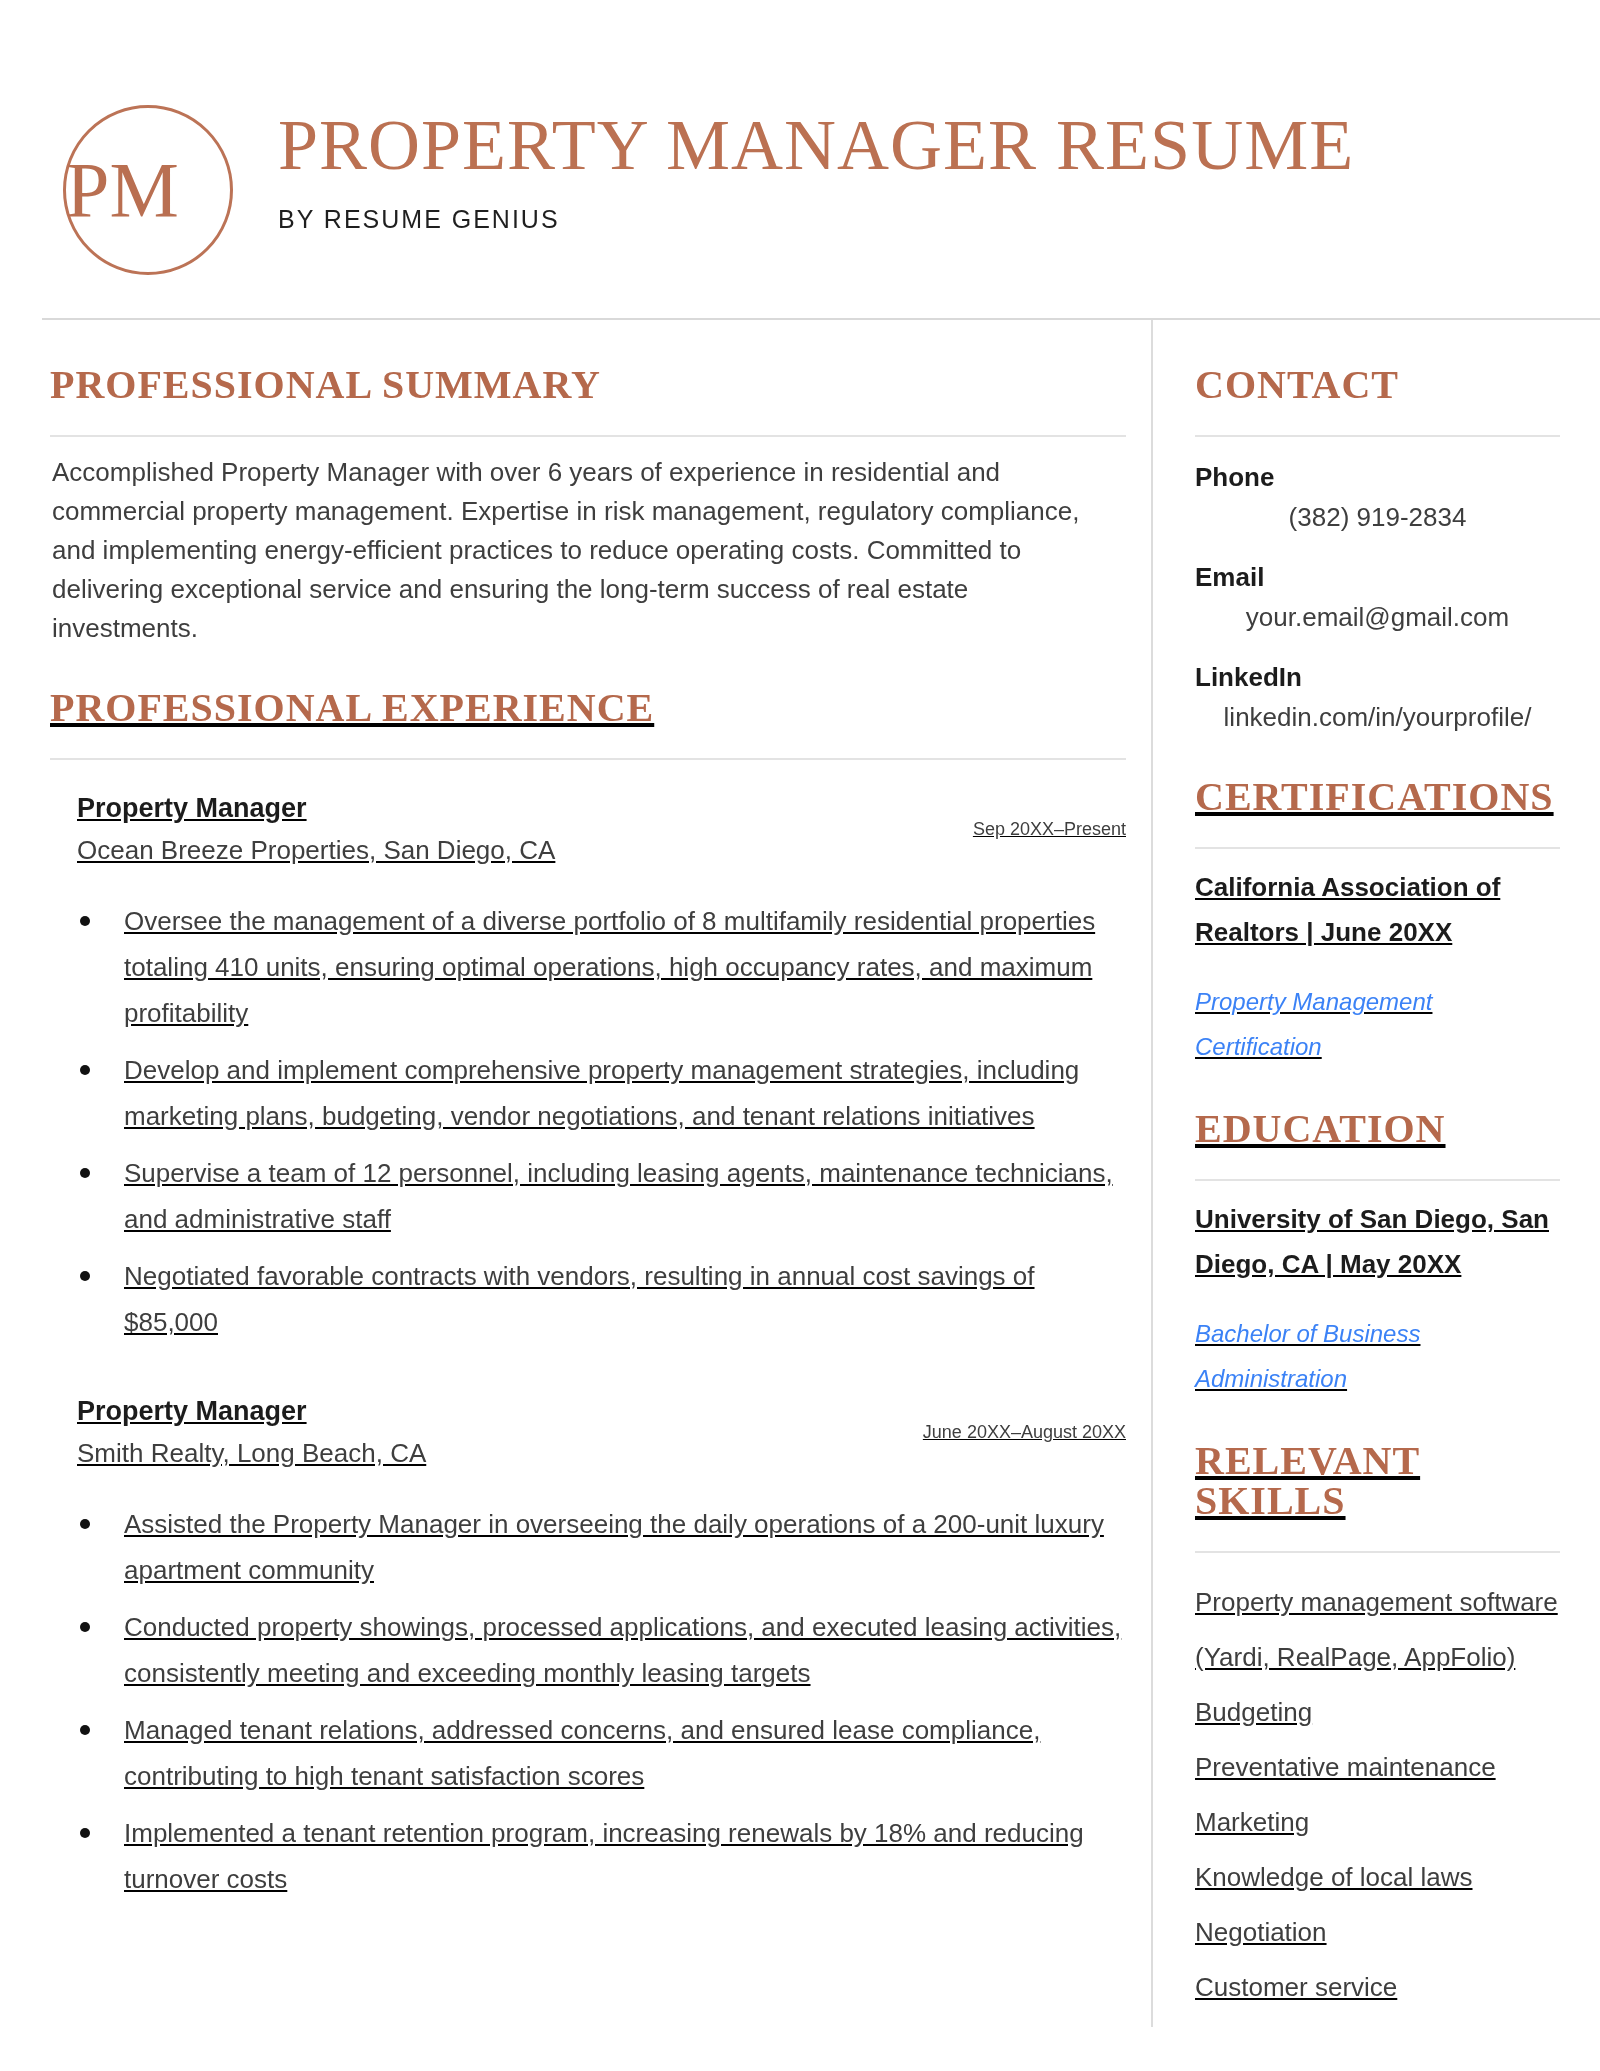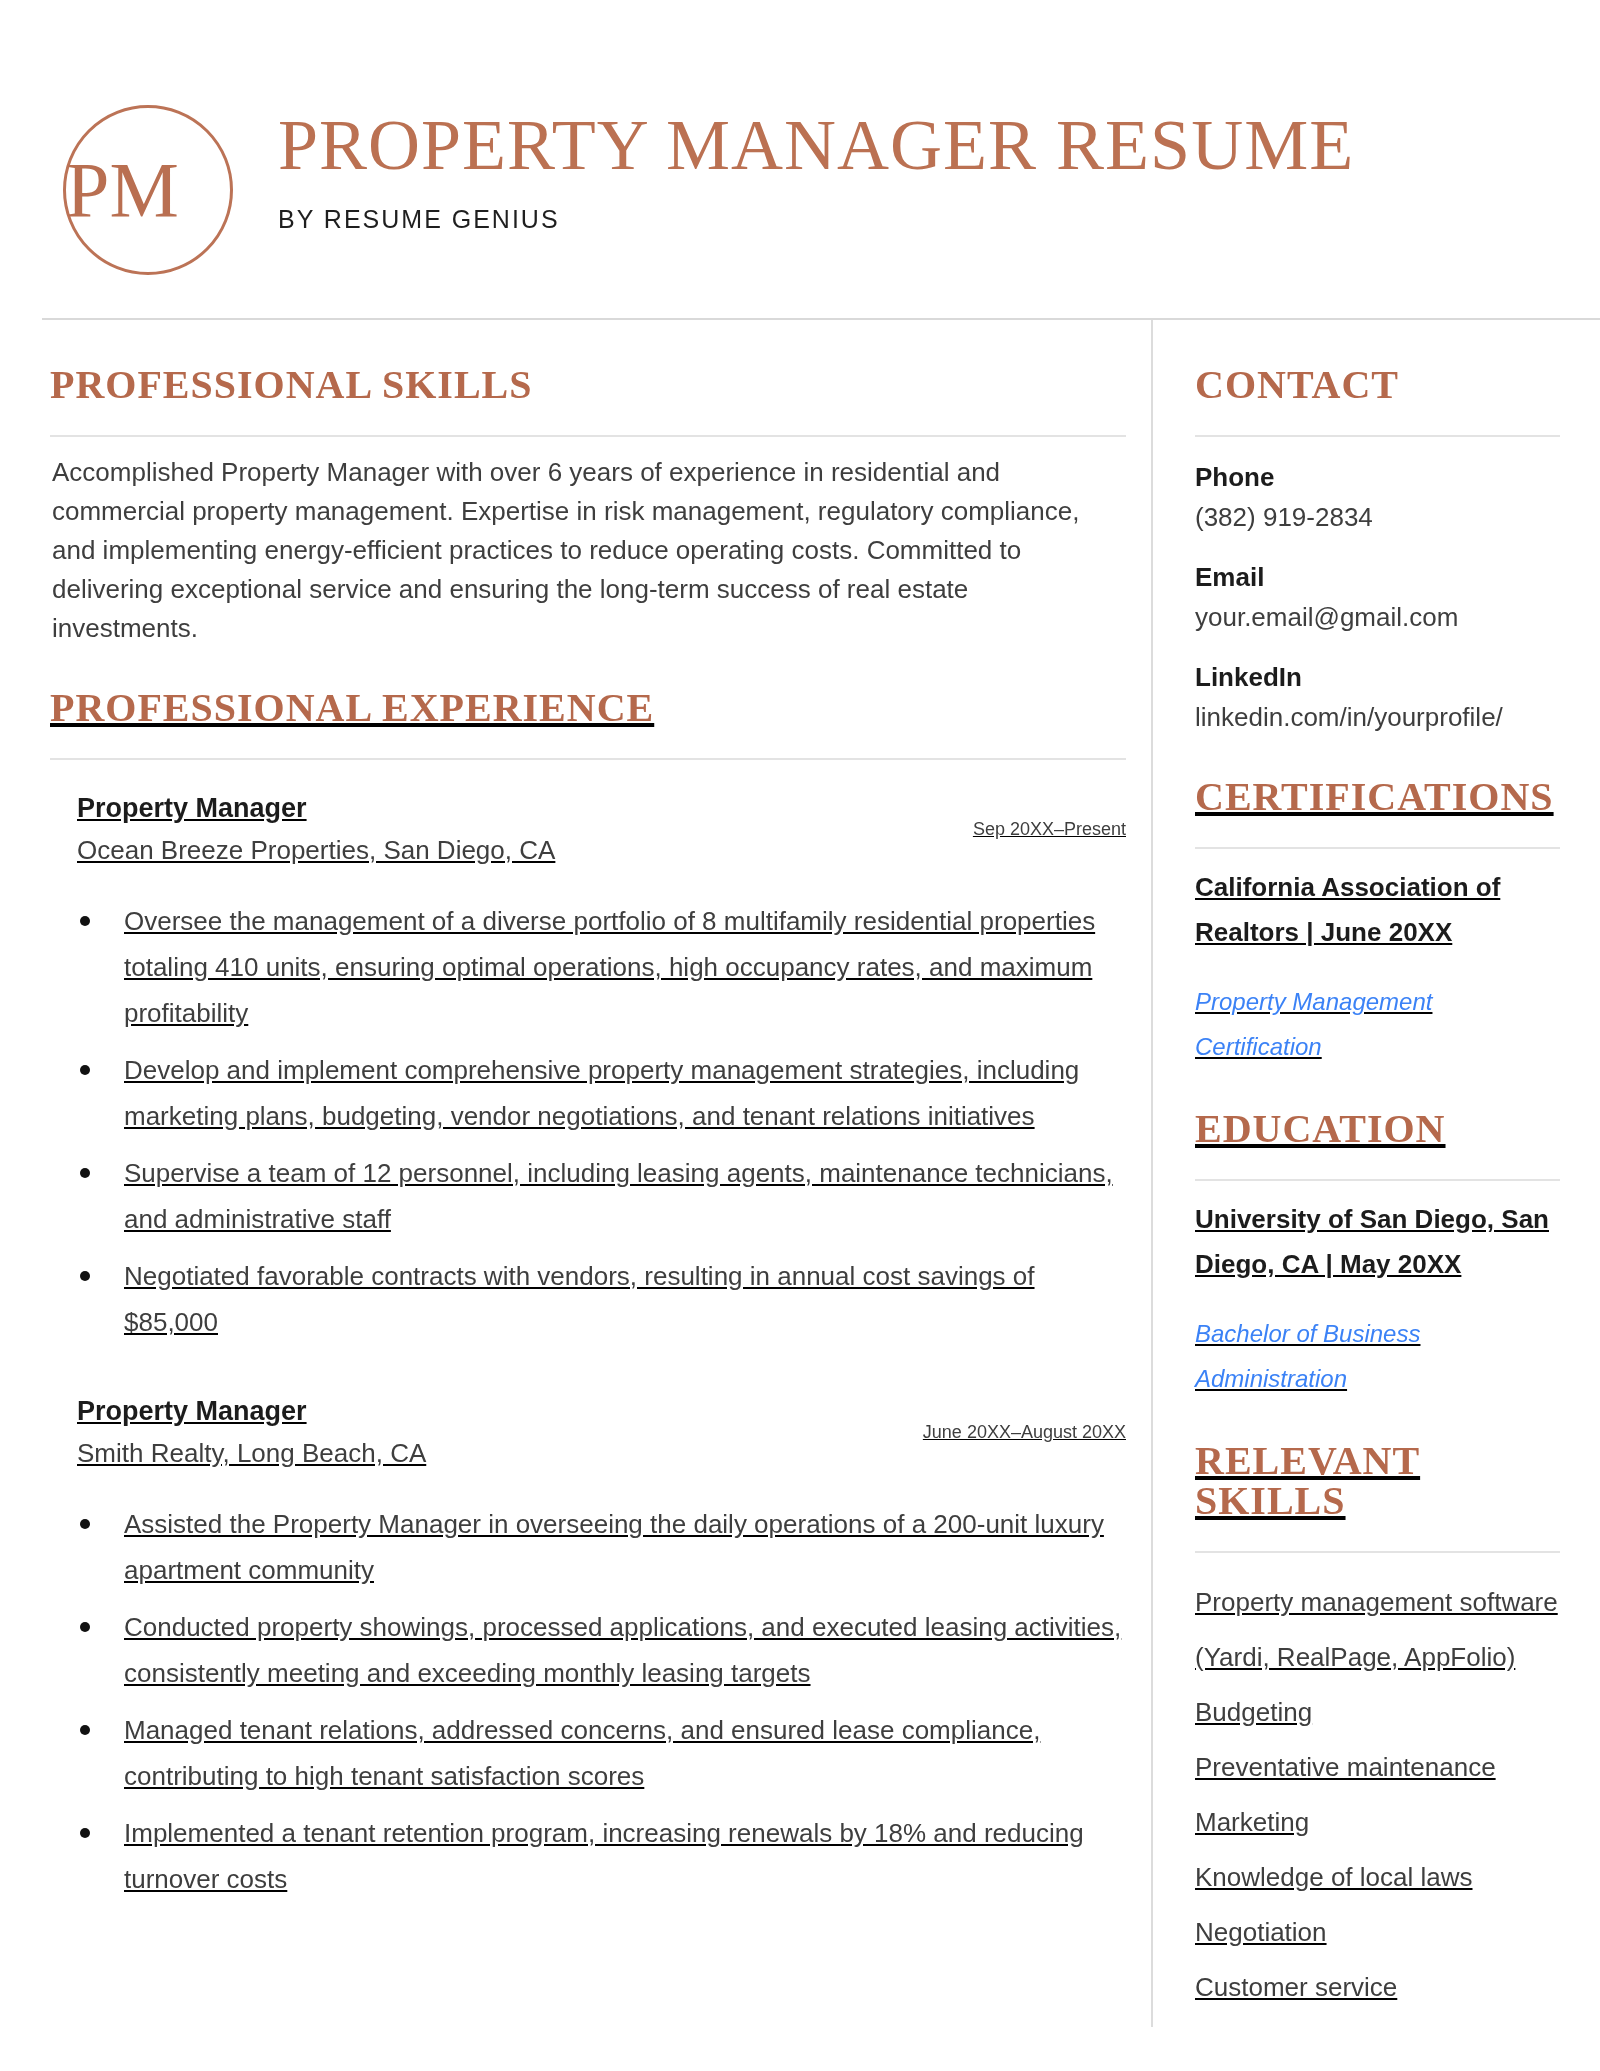--- a/index.html
+++ b/index.html
@@ -94,21 +94,21 @@
     left: 3px; top: 18px;
     width: 10px; height: 10px;
     border-radius: 50%;
     background: #111111;
   }
 
   
   .contact-item { margin-top: 20px; }
   .contact-item:first-of-type { margin-top: 24px; }
   .contact-label { font-size: 26px; font-weight: bold; color: #1c1c1c; line-height: 40px; }
-  .contact-value { font-size: 26px; color: #3e3e3e; line-height: 40px; }
+  .contact-value { font-size: 26px; color: #3e3e3e; line-height: 40px; text-align: center; }
 
   .entry-title {
     margin-top: 16px;
     font-size: 26px; font-weight: bold; color: #1c1c1c; line-height: 45px;
   }
   .entry-subtitle {
     margin-top: 24px;
     font-size: 24px; font-style: italic; color: #3b82f6; line-height: 45px;
   }
 
@@ -130,21 +130,21 @@
     </div>
   </header>
 
   <div class="header-rule"></div>
 
   <div class="columns">
 
     <main>
 
       <section class="first-sec">
-        <h2>PROFESSIONAL SKILLS</h2>
+        <h2>PROFESSIONAL SUMMARY</h2>
         <div class="rule"></div>
         <p class="summary-text">Accomplished Property Manager with over 6 years of experience in residential and commercial property management. Expertise in risk management, regulatory compliance, and implementing energy-efficient practices to reduce operating costs. Committed to delivering exceptional service and ensuring the long-term success of real estate investments.</p>
       </section>
 
       <section>
         <h2>PROFESSIONAL EXPERIENCE</h2>
         <div class="rule"></div>
 
         <article class="job">
           <div class="job-head">

